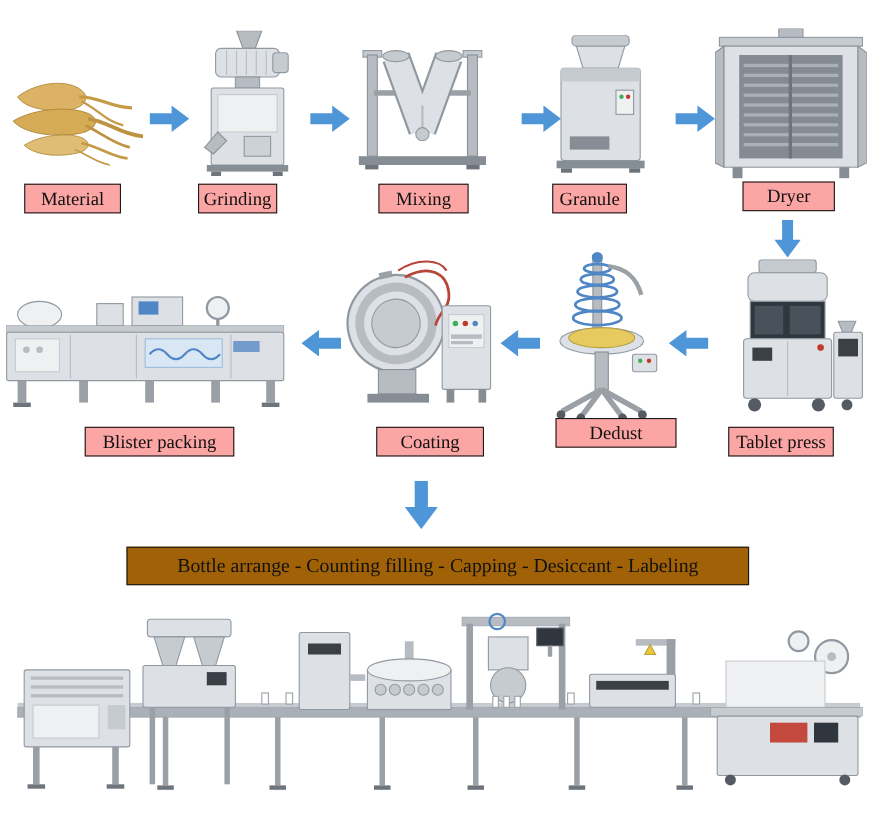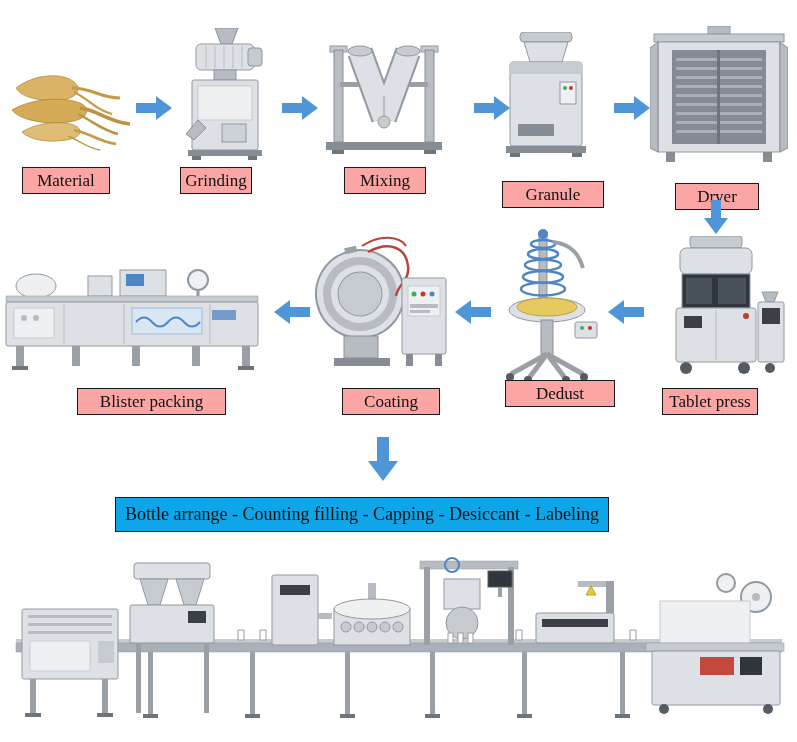--- a/index.html
+++ b/index.html
@@ -6,22 +6,22 @@
   html,body { width:797px; height:742px; background:#fff; overflow:hidden; }
   body { position:relative; font-family:"Liberation Serif", serif; color:#111; }
   .machine { position:absolute; }
   .arrow { position:absolute; line-height:0; }
   .label-box {
     position:absolute; height:27px; border:1.5px solid #1a1a1a; background:#fca5a5;
     display:flex; align-items:center; justify-content:center;
     font-size:17px; white-space:nowrap;
   }
   .banner-box {
-    position:absolute; left:115px; top:497px; width:494px; height:35px;
-    border:1.5px solid #1a1a1a; background:#0ea5e9;
+    position:absolute; left:115px; top:497px; width:566px; height:35px;
+    border:1.5px solid #1a1a1a; background:#a16207;
     display:flex; align-items:center; justify-content:center;
     font-size:18px; white-space:nowrap;
   }
 </style>
 </head>
 <body>
 
 <svg class="machine" style="left:8px;top:58px" width="125" height="95" viewBox="0 0 125 95">
   <path d="M8,30 C26,16 54,14 66,24 C74,30 70,40 54,42 C34,44 14,40 8,30 Z" fill="#dcb364" stroke="#b08c3e" stroke-width="0.8"></path>
   <path d="M64,30 C84,30 92,40 112,40" fill="none" stroke="#c49a47" stroke-width="3"></path>
@@ -103,22 +103,22 @@
     <rect x="26" y="95" width="86" height="3" fill="#aab0b7"></rect>
   <rect x="26" y="104" width="86" height="3" fill="#aab0b7"></rect>
   <rect x="67" y="24" width="3" height="94" fill="#6d747c"></rect>
   <rect x="16" y="126" width="9" height="10" fill="#878d94"></rect>
     <rect x="113" y="126" width="9" height="10" fill="#878d94"></rect>
 </svg>
 
 <div class="label-box" style="left:22px;top:167px;width:88px">Material</div>
 <div class="label-box" style="left:180px;top:167px;width:72px">Grinding</div>
 <div class="label-box" style="left:344px;top:167px;width:82px">Mixing</div>
-<div class="label-box" style="left:502px;top:181px;width:102px">Granule</div>
-<div class="label-box" style="left:675px;top:183px;width:84px">Dryer</div>
+<div class="label-box" style="left:502px;top:167px;width:68px">Granule</div>
+<div class="label-box" style="left:675px;top:165px;width:84px">Dryer</div>
 
 <span class="arrow" style="left:136px;top:96px">
   <svg width="36" height="24">
       <polygon points="0,7 20,7 20,0 36,12 20,24 20,17 0,17" fill="#4f96d8"></polygon>
     </svg>
 </span>
 <span class="arrow" style="left:282px;top:96px">
   <svg width="36" height="24">
       <polygon points="0,7 20,7 20,0 36,12 20,24 20,17 0,17" fill="#4f96d8"></polygon>
     </svg>
@@ -229,21 +229,21 @@
   <rect x="130" y="86" width="8" height="20" fill="#9aa0a6"></rect>
     <rect x="190" y="86" width="8" height="20" fill="#9aa0a6"></rect>
   <rect x="240" y="86" width="8" height="20" fill="#9aa0a6"></rect>
   <rect x="10" y="106" width="16" height="4" fill="#6d747c"></rect>
     <rect x="236" y="106" width="16" height="4" fill="#6d747c"></rect>
 </svg>
 
 <div class="label-box" style="left:662px;top:388px;width:96px">Tablet press</div>
 <div class="label-box" style="left:505px;top:380px;width:110px">Dedust</div>
 <div class="label-box" style="left:342px;top:388px;width:98px">Coating</div>
-<div class="label-box" style="left:77px;top:388px;width:149px">Blister packing</div>
+<div class="label-box" style="left:77px;top:388px;width:136px">Blister packing</div>
 
 <span class="arrow" style="left:608px;top:300px">
   <svg width="36" height="24">
       <polygon points="36,7 16,7 16,0 0,12 16,24 16,17 36,17" fill="#4f96d8"></polygon>
     </svg>
 </span>
 <span class="arrow" style="left:455px;top:300px">
   <svg width="36" height="24">
       <polygon points="36,7 16,7 16,0 0,12 16,24 16,17 36,17" fill="#4f96d8"></polygon>
     </svg>

